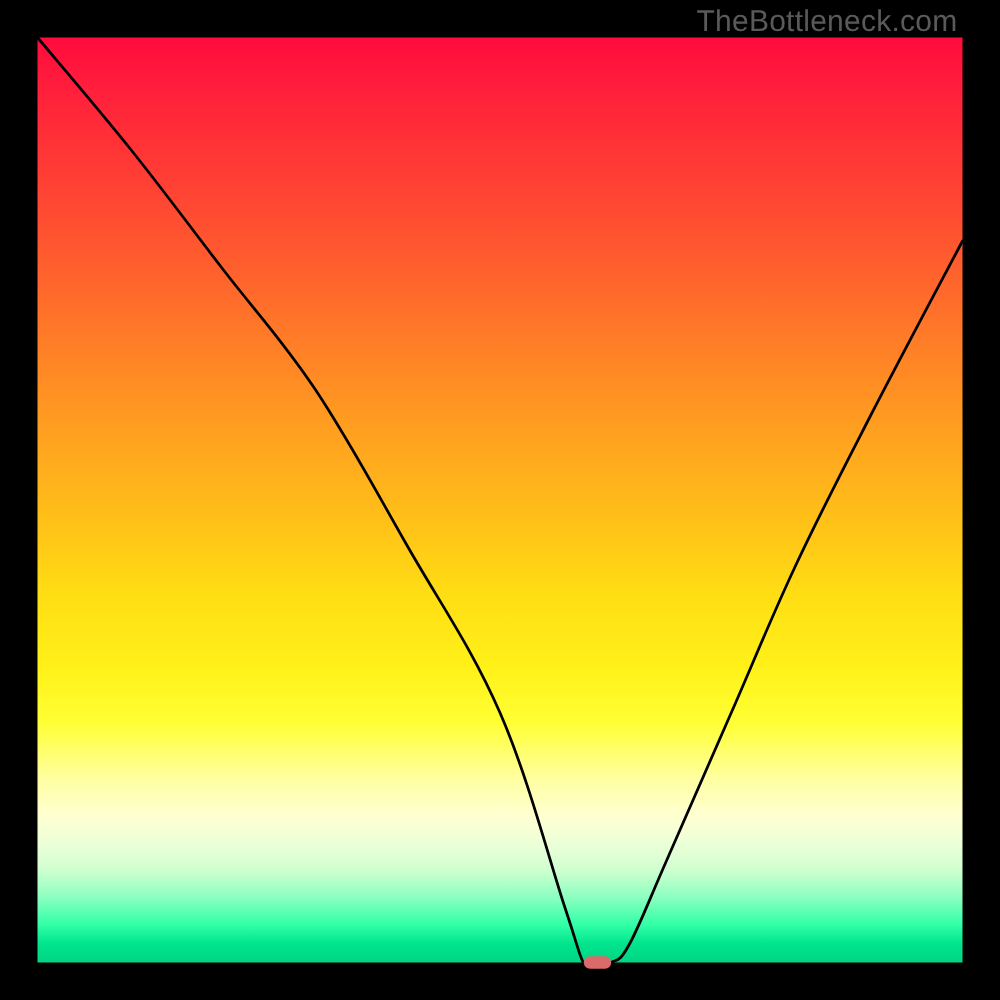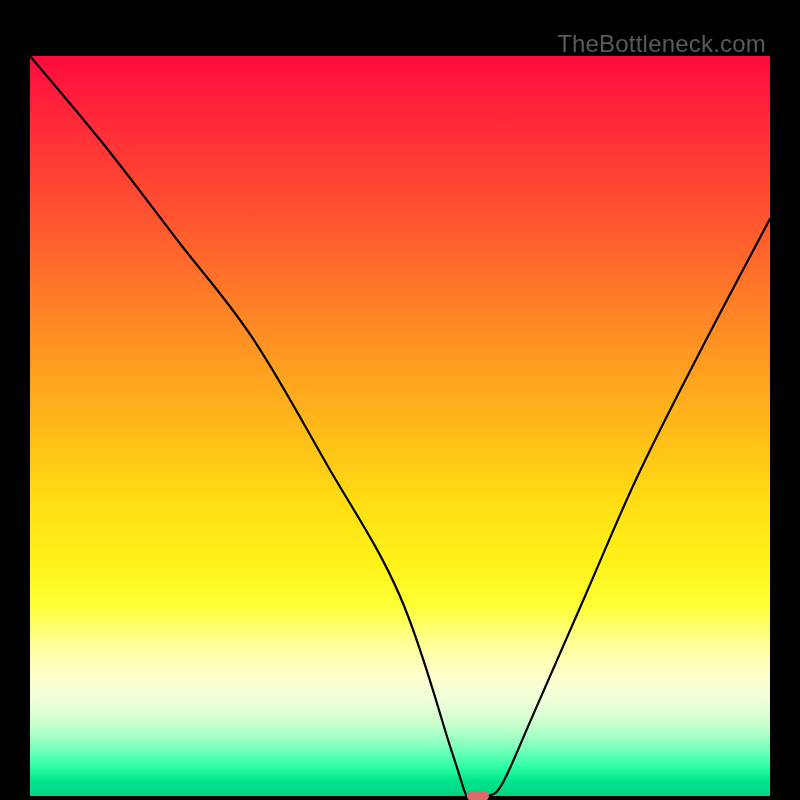--- a/index.html
+++ b/index.html
@@ -8,21 +8,20 @@
     width: 800px;
     height: 800px;
     background: #000;
     overflow: hidden;
   }
   .frame {
     position: relative;
     width: 800px;
     height: 624px;
     background: #000;
-    margin-top: 26px;
   }
   .plot-area {
     position: absolute;
     left: 30px;
     top: 30px;
     width: 740px;
     height: 740px;
     background: linear-gradient(to bottom,
       #ff0b3c 0%,
       #ff1d3c 5%,

